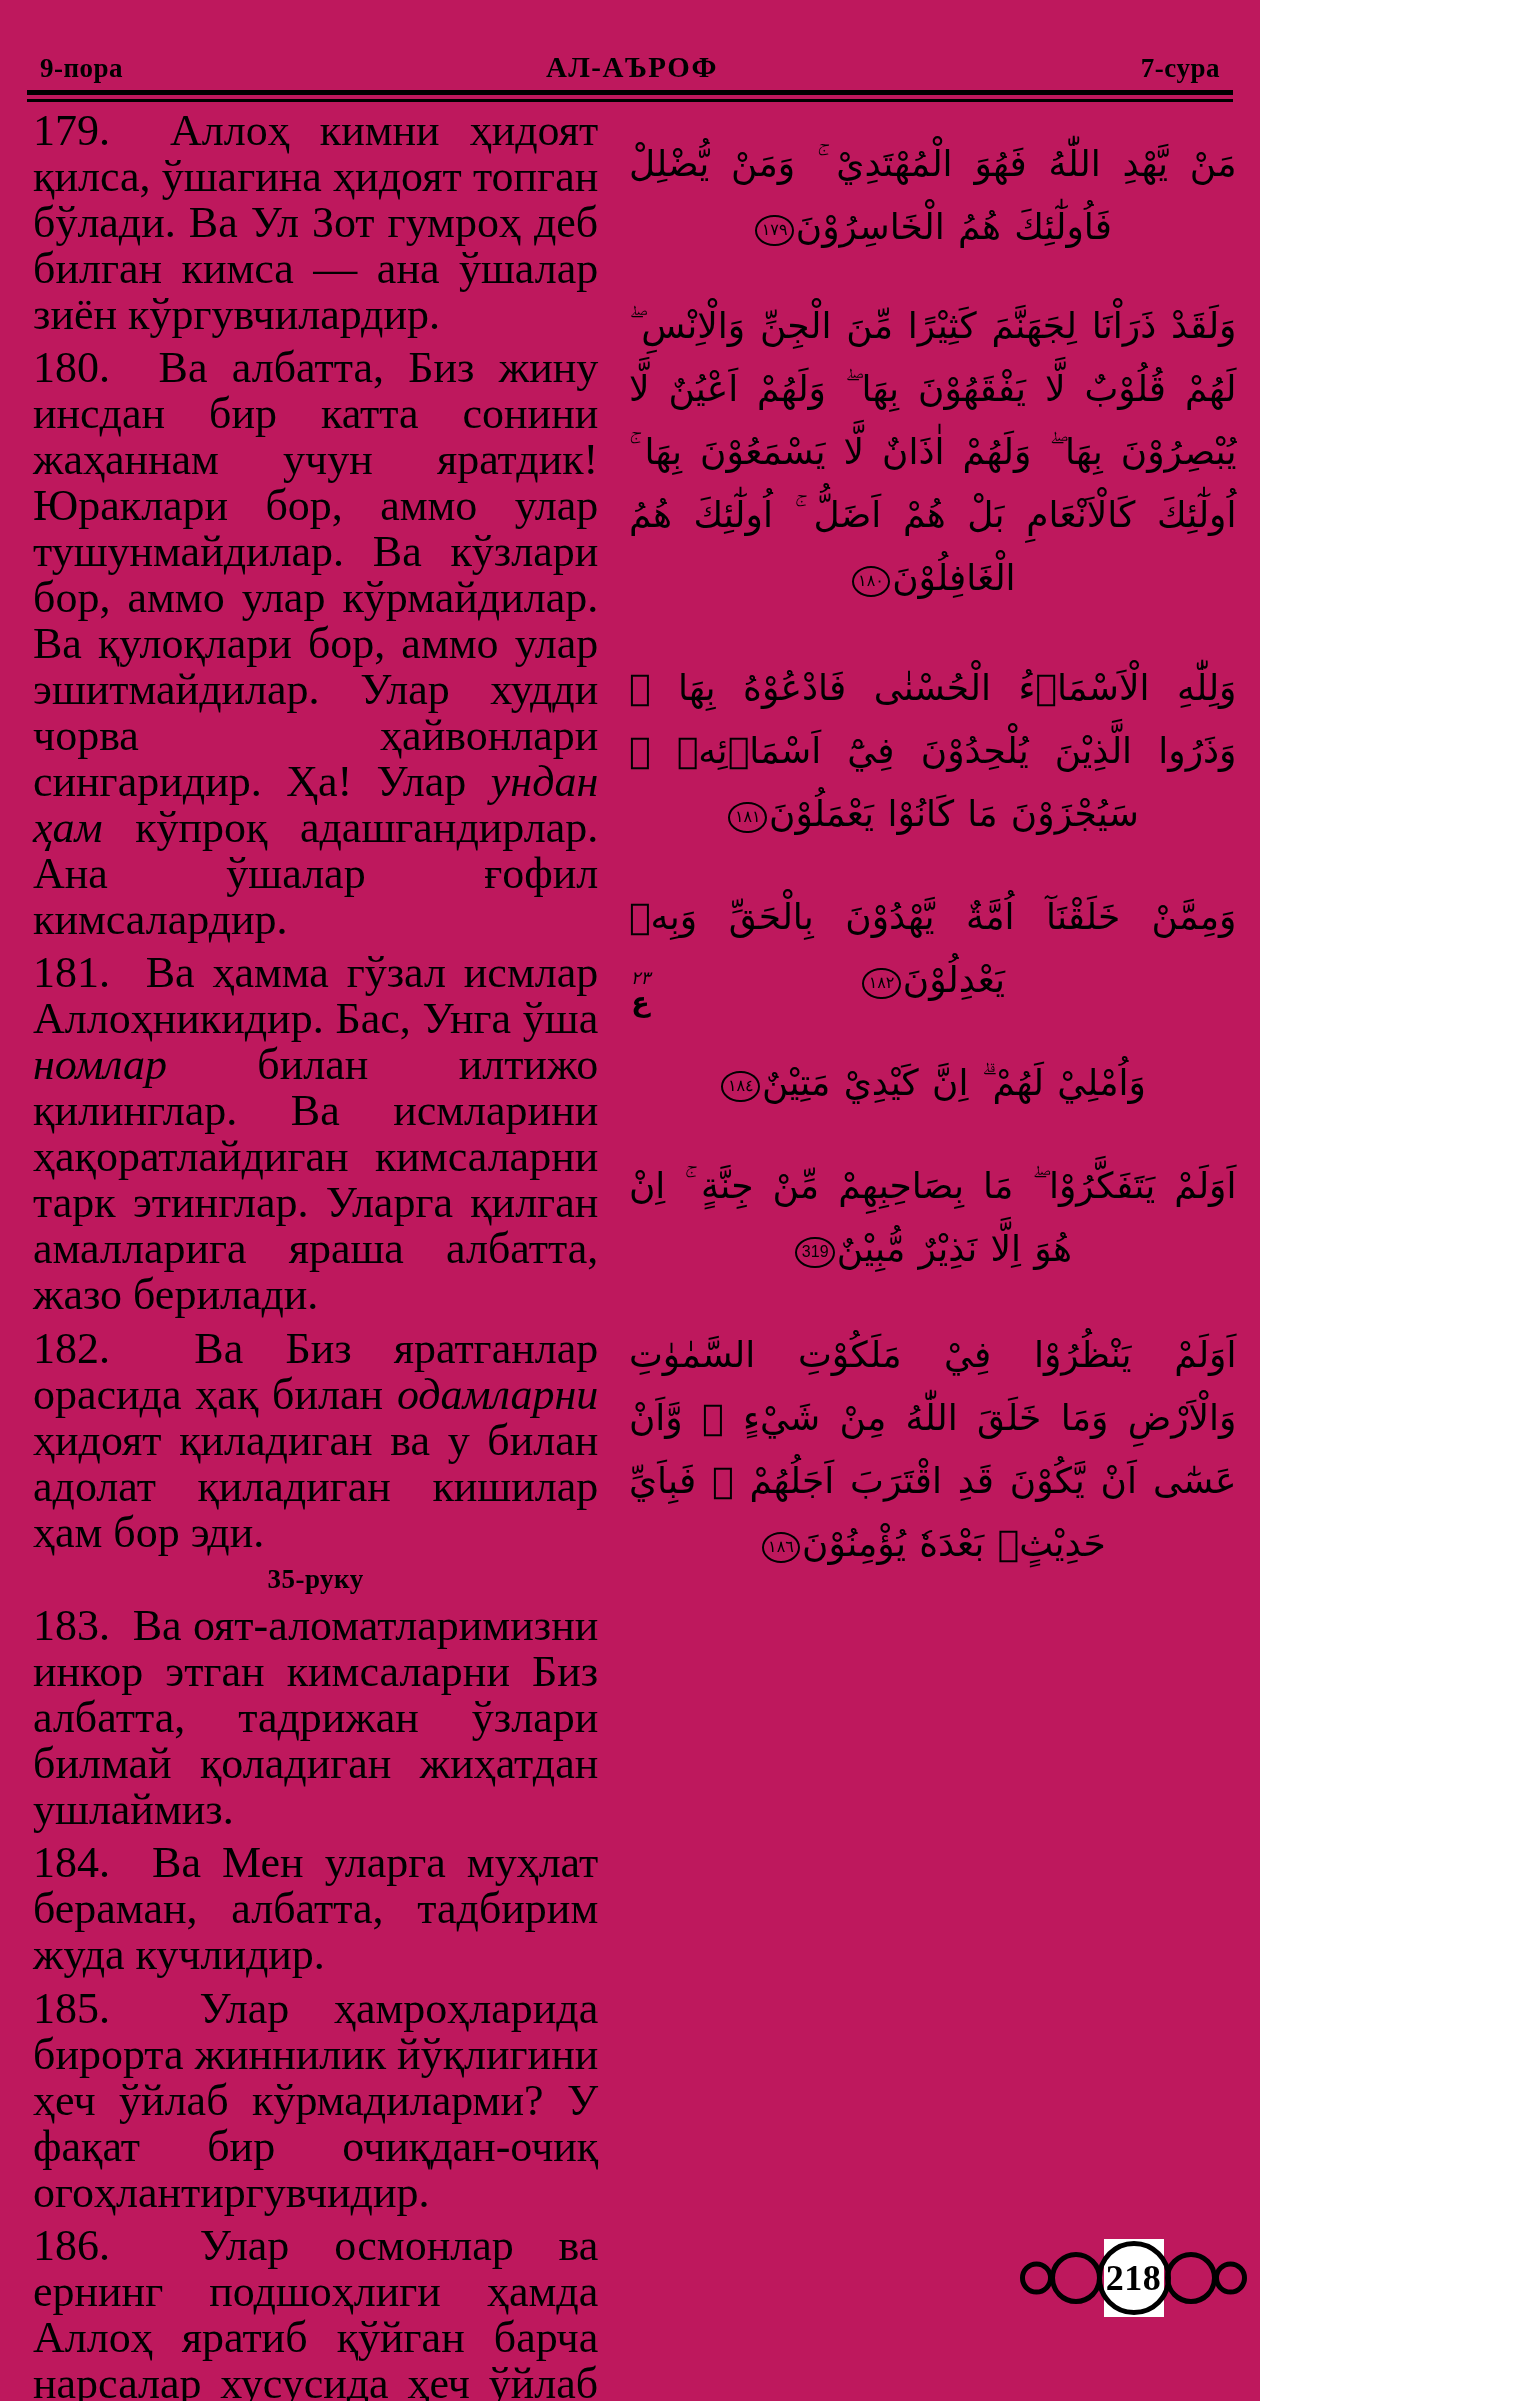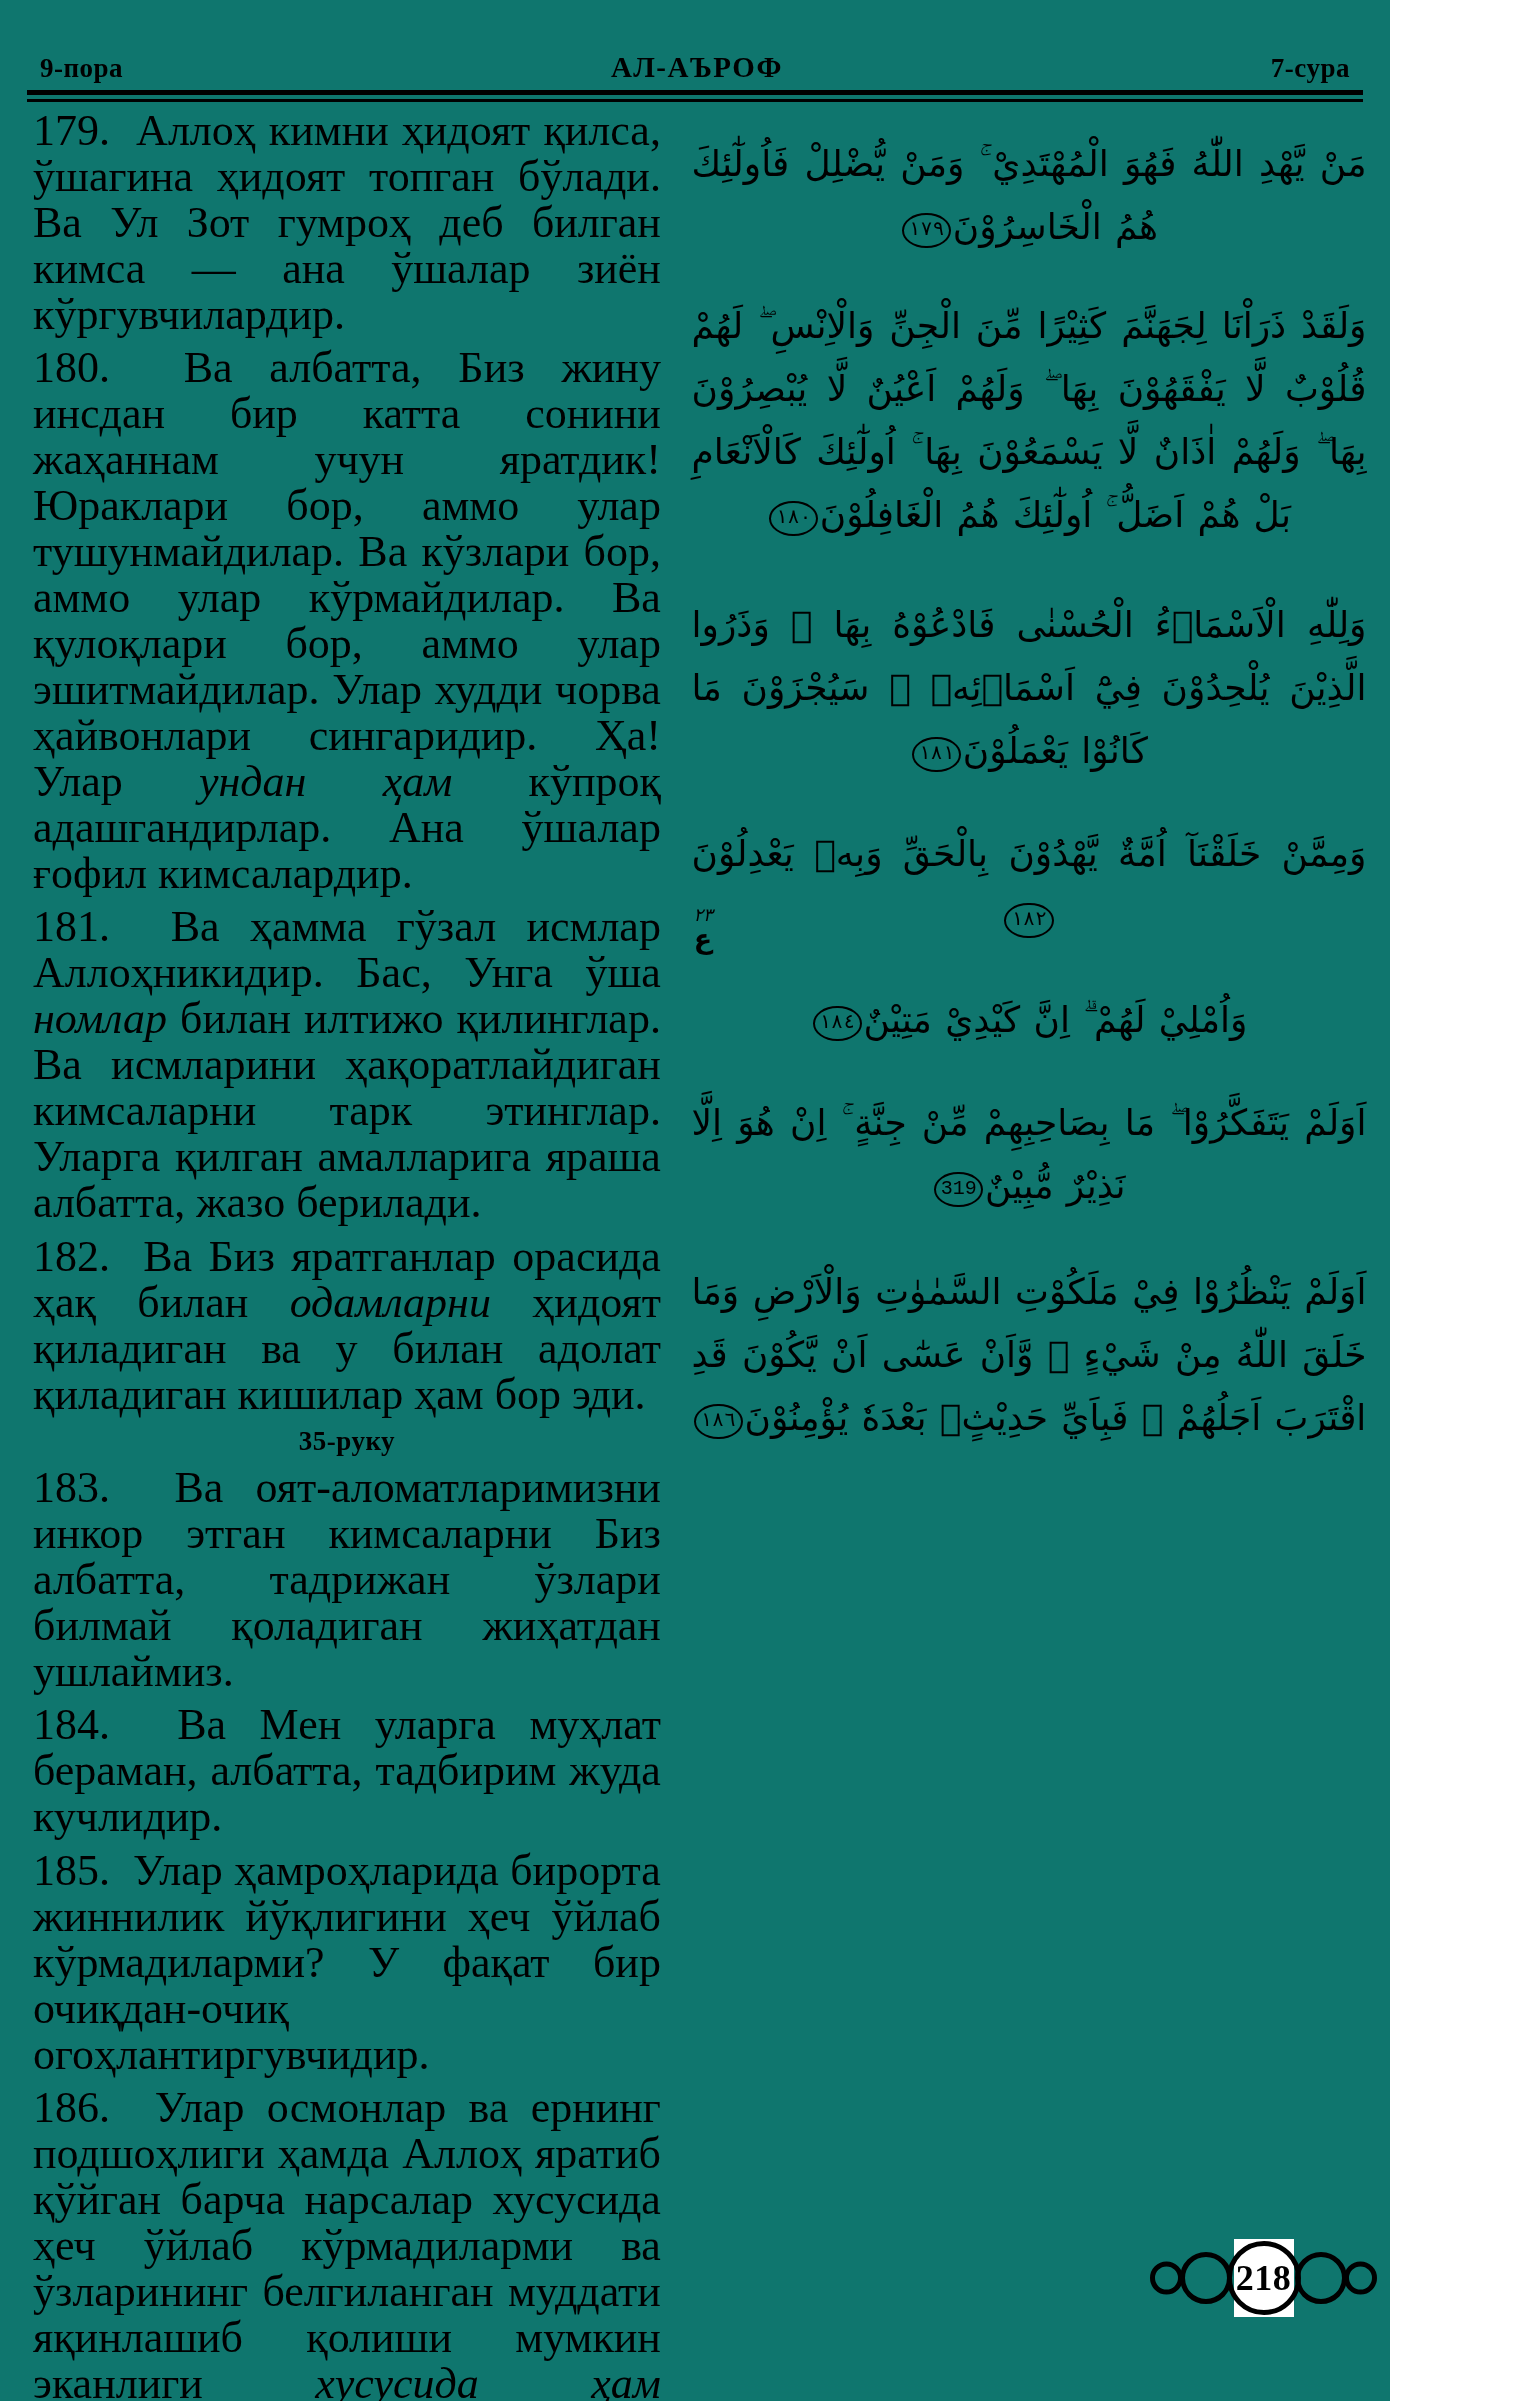--- a/index.html
+++ b/index.html
@@ -2,23 +2,23 @@
 <html style="font-size:14.5px"><head>
 <meta charset="utf-8">
 <style>
   html, body {
     margin: 0;
     padding: 0;
     background: #ffffff;
   }
   .page {
     position: relative;
-    width: 1390px;
+    width: 1260px;
     height: 2401px;
-    background: #0f766e;
+    background: #be185d;
     box-sizing: border-box;
     overflow: hidden;
     font-family: "Liberation Serif", "DejaVu Serif", serif;
     color: #000000;
   }
 
   
   .runhead {
     position: absolute;
     left: 40px;
@@ -112,28 +112,28 @@
   .ar-block.b182 { margin-top: 40px; position: relative; }
   .ar-block.b183 { margin-top: 89px; }
   .ar-block.b184 { margin-top: 40px; }
   .ar-block.b185 { margin-top: 40px; }
   .ar-block.b186 { margin-top: 43px; }
 
   .ayah-mark {
     display: inline-block;
     border: 2.3px solid #000;
     border-radius: 50%;
-    font-size: 20px;
+    font-size: 16px;
     line-height: 1;
     padding: 5.4px 4.5px 6.3px 4.5px;
     min-width: 23.5px;
     text-align: left;
     vertical-align: 3.6px;
     margin: 0 1.8px;
-    font-family: Liberation Mono, monospace;
+    font-family: Liberation Sans, sans-serif;
   }
   .ruku-mark {
     position: absolute;
     left: 1.8px;
     bottom: -5.4px;
     font-family: "DejaVu Sans", sans-serif;
     font-size: 23.5px;
     line-height: 1.05;
     text-align: center;
     direction: rtl;

